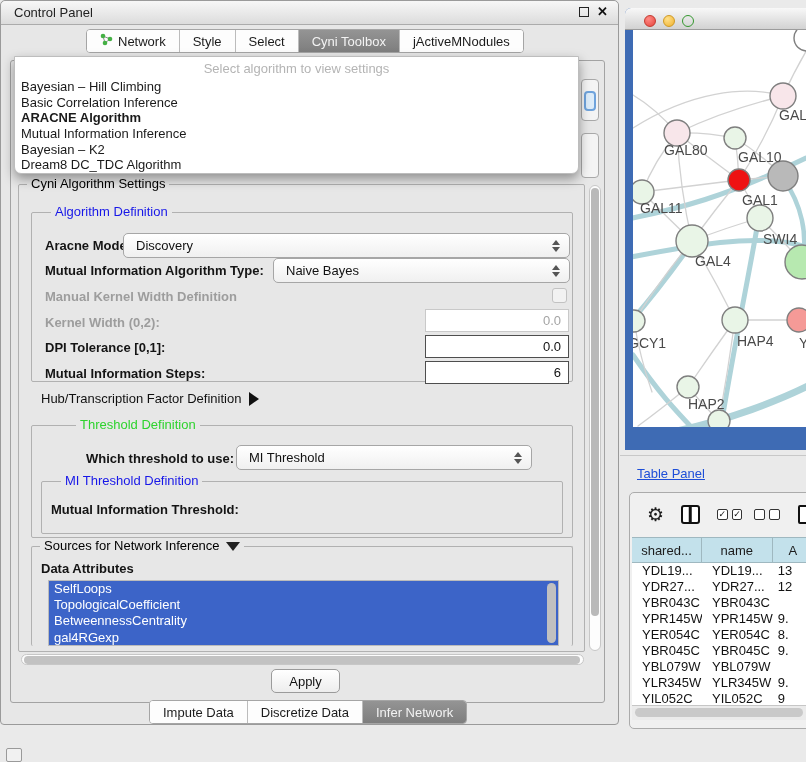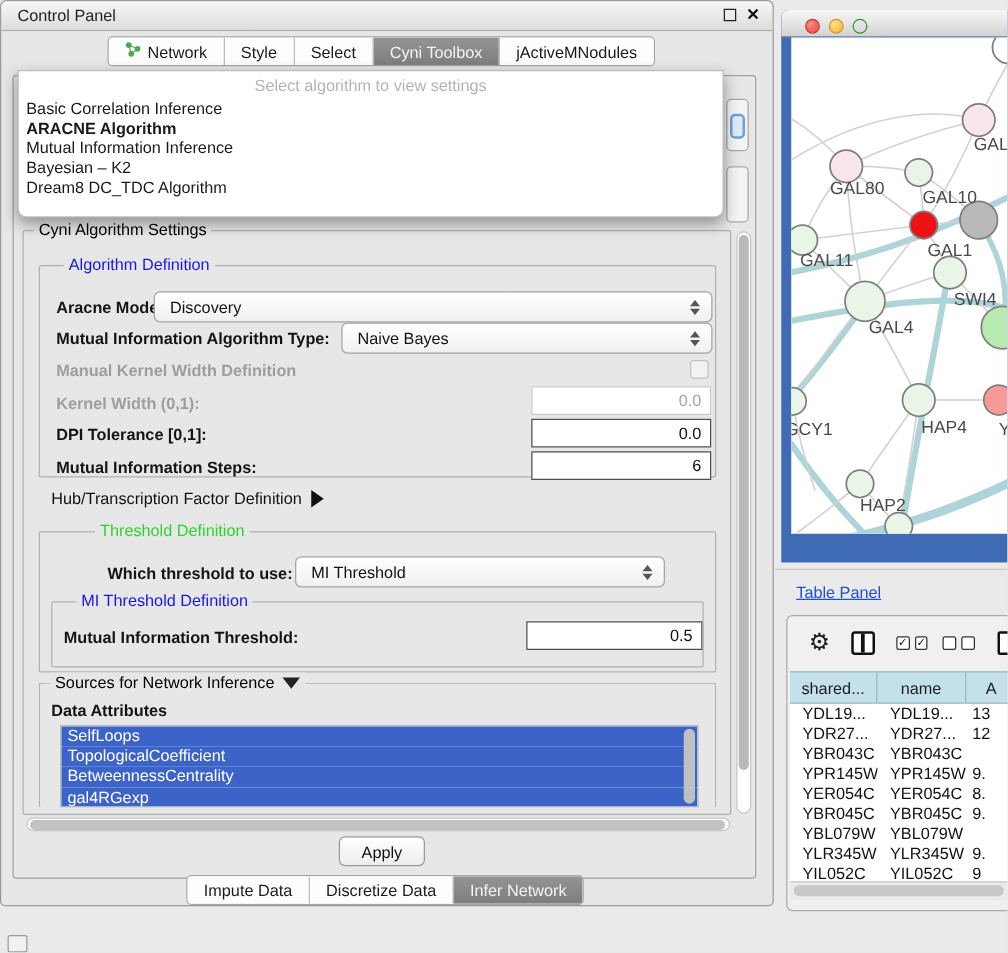--- a/index.html
+++ b/index.html
@@ -169,21 +169,21 @@
   <span class="abs flabel" style="left:44px;top:262px;">Mutual Information Algorithm Type:</span>
   <div class="abs combo" style="left:272px;top:257px;width:297px;height:25px;">
     <span>Naive Bayes</span>
     <span class="spin">
         <i class="up"></i>
         <i class="dn"></i>
       </span>
   </div>
   <span class="abs flabel dis" style="left:44px;top:288px;">Manual Kernel Width Definition</span>
   <div class="abs checkbox" style="left:551px;top:287px;"></div>
-  <span class="abs flabel dis" style="left:44px;top:314px;">Kernel Width (0,1):</span>
+  <span class="abs flabel dis" style="left:44px;top:314px;">Kernel Width (0,2):</span>
   <div class="abs tinput dis" style="left:424px;top:308px;width:144px;height:23px;">
     <span>0.0</span>
   </div>
   <span class="abs flabel" style="left:44px;top:339px;">DPI Tolerance [0,1]:</span>
   <div class="abs tinput strong" style="left:424px;top:334px;width:144px;height:23px;">
     <span>0.0</span>
   </div>
   <span class="abs flabel" style="left:44px;top:365px;">Mutual Information Steps:</span>
   <div class="abs tinput strong" style="left:424px;top:360px;width:144px;height:23px;">
     <span>6</span>
@@ -201,23 +201,20 @@
     <span>MI Threshold</span>
     <span class="spin">
         <i class="up"></i>
         <i class="dn"></i>
       </span>
   </div>
   <div class="abs group" style="left:40px;top:480px;width:522px;height:53px;">
     <span class="gtitle blue">MI Threshold Definition</span>
   </div>
   <span class="abs flabel" style="left:50px;top:501px;">Mutual Information Threshold:</span>
-  <div class="abs tinput strong" style="left:420px;top:496px;width:141px;height:23px;">
-    <span>0.5</span>
-  </div>
 
   <div class="abs group" style="left:30px;top:545px;width:542px;height:100px;border-bottom:none;">
     <span class="gtitle"><span>Sources for Network Inference</span><span class="tri-down"></span></span>
   </div>
   <span class="abs flabel" style="left:40px;top:560px;">Data Attributes</span>
   <div class="abs attr-list" style="left:47px;top:579px;width:511px;height:66px;">
     <div>
         <div class="litem">SelfLoops</div>
         <div class="litem">TopologicalCoefficient</div>
         <div class="litem">BetweennessCentrality</div>
@@ -247,20 +244,21 @@
         </div>
         <div class="seg sel">
           <span>Infer Network</span>
         </div>
       </div>
   </div>
 
   <div class="abs popup">
     <div class="pprompt">Select algorithm to view settings</div>
     <div>
+        <div class="pitem">Bayesian – Hill Climbing</div>
         <div class="pitem">Basic Correlation Inference</div>
         <div class="pitem b">ARACNE Algorithm</div>
         <div class="pitem">Mutual Information Inference</div>
         <div class="pitem">Bayesian – K2</div>
         <div class="pitem">Dream8 DC_TDC Algorithm</div>
       </div>
   </div>
 </div>
 
 <div class="abs net-window">

